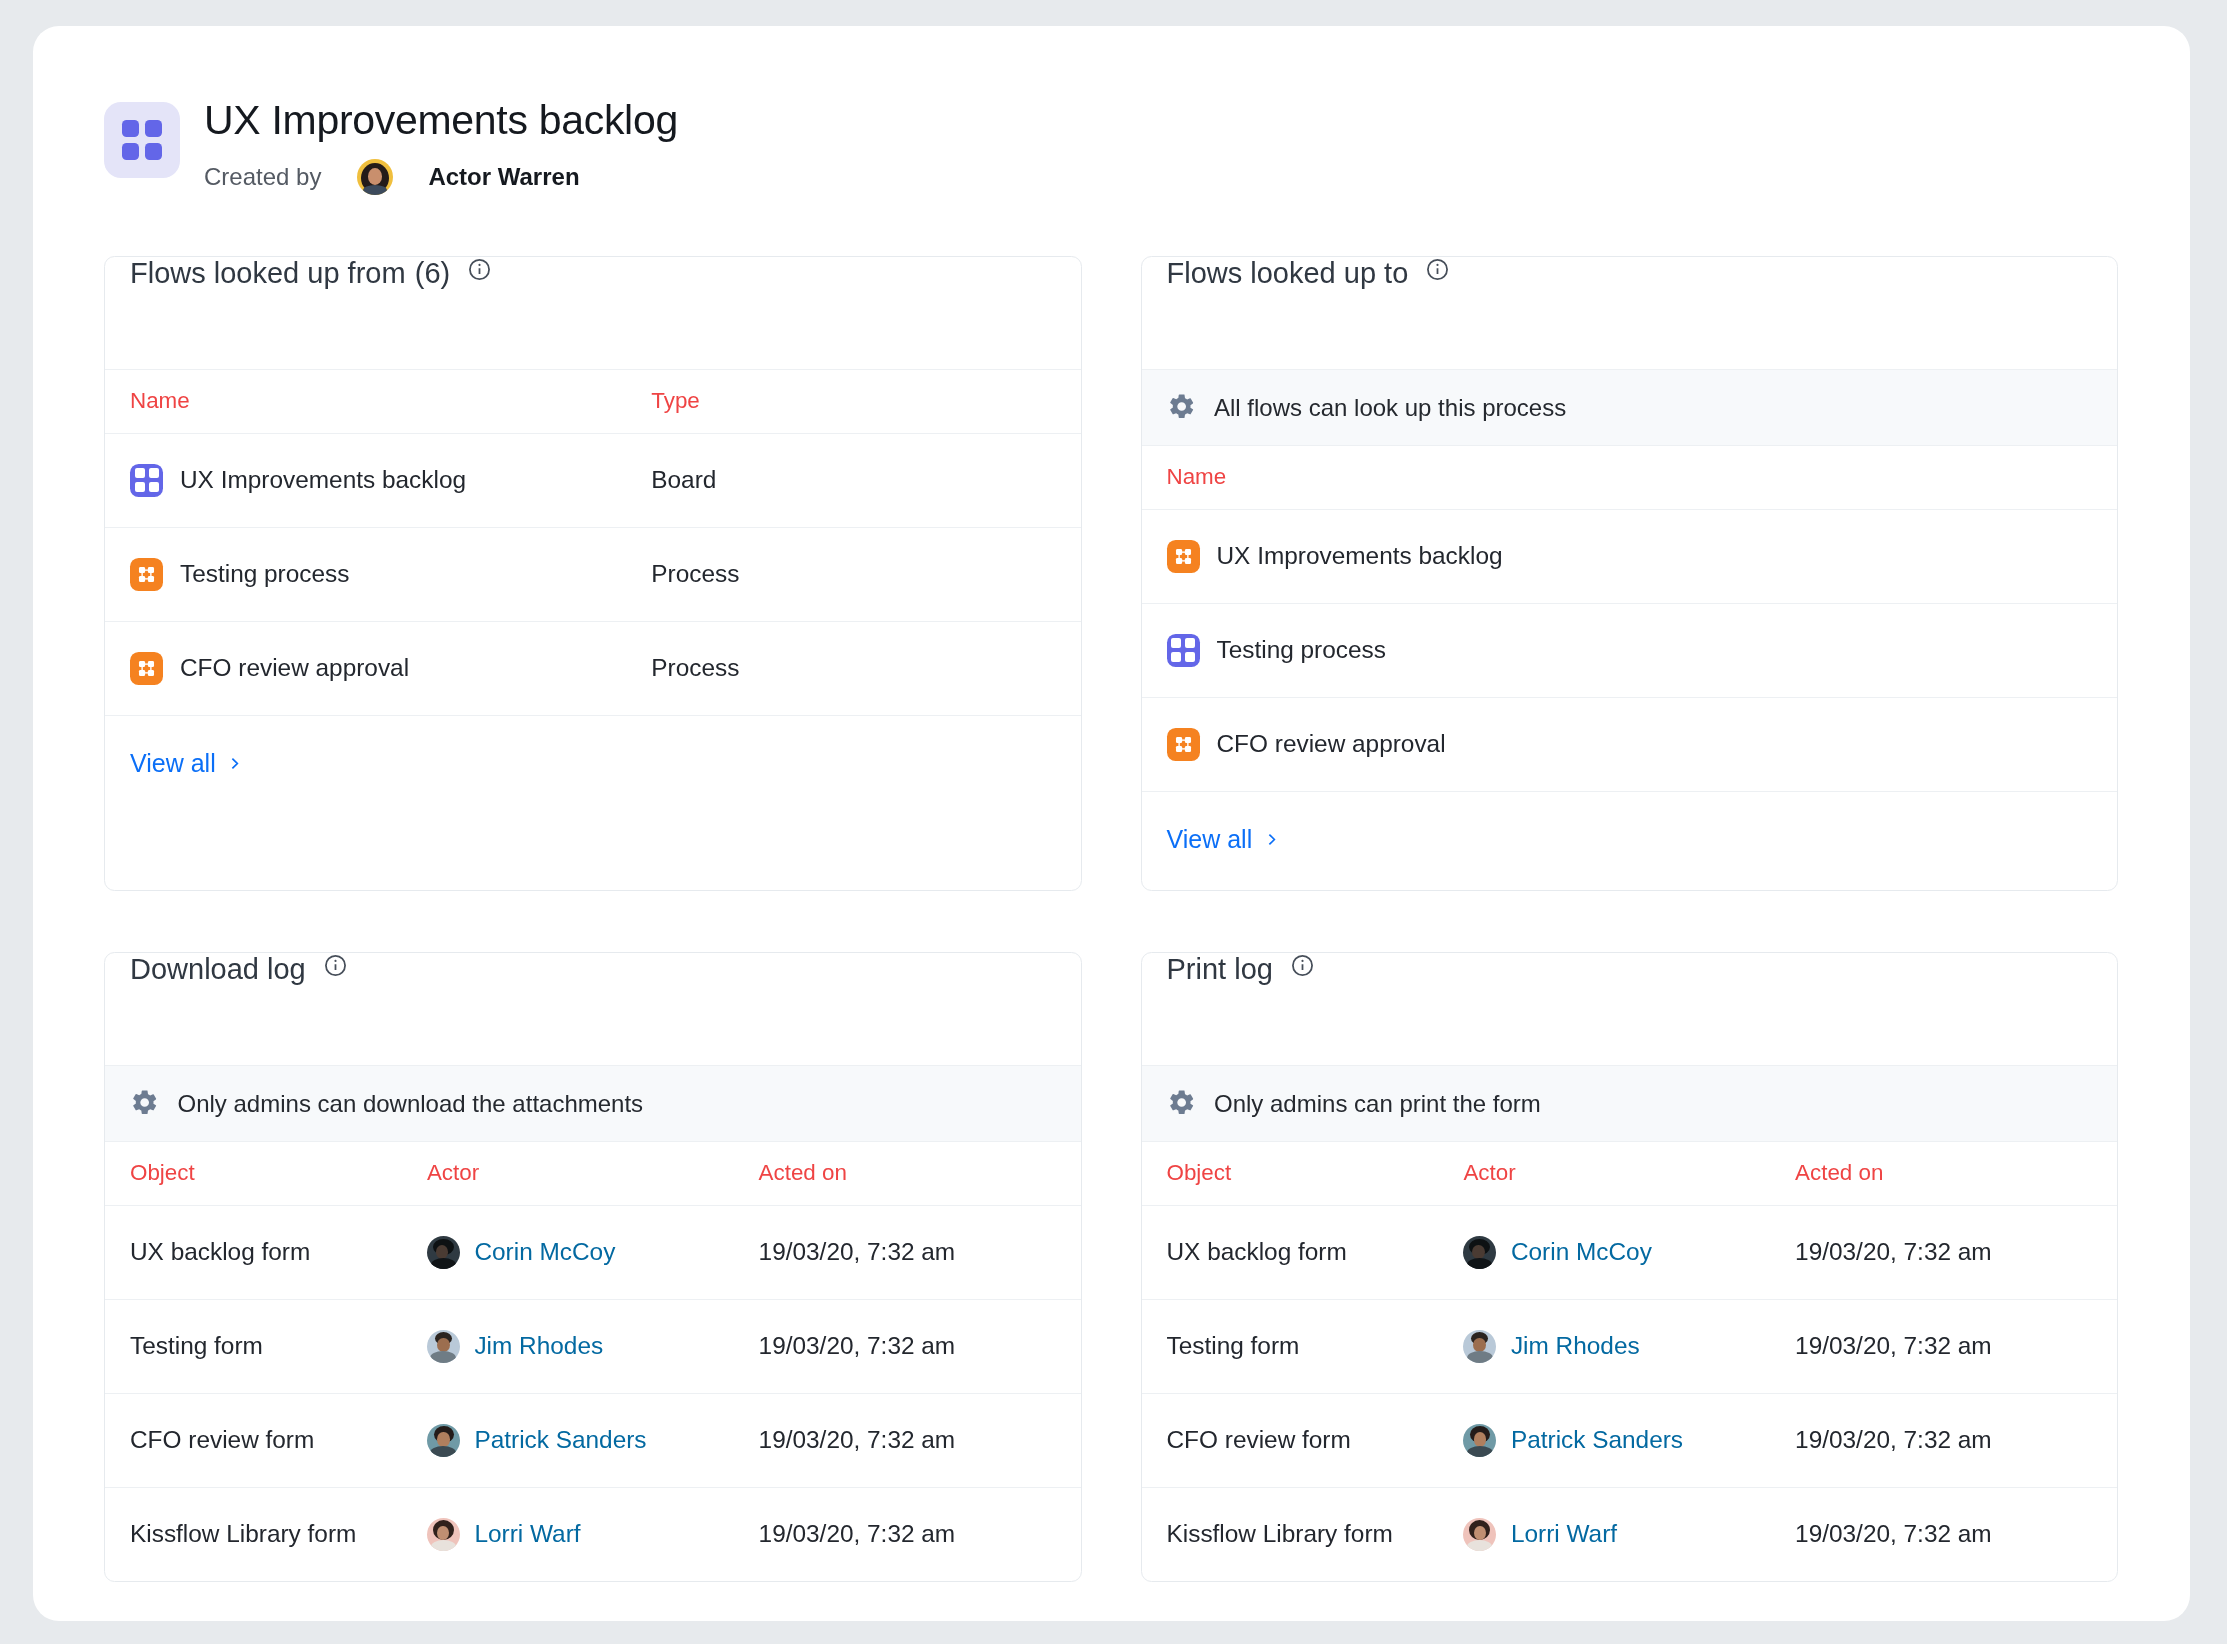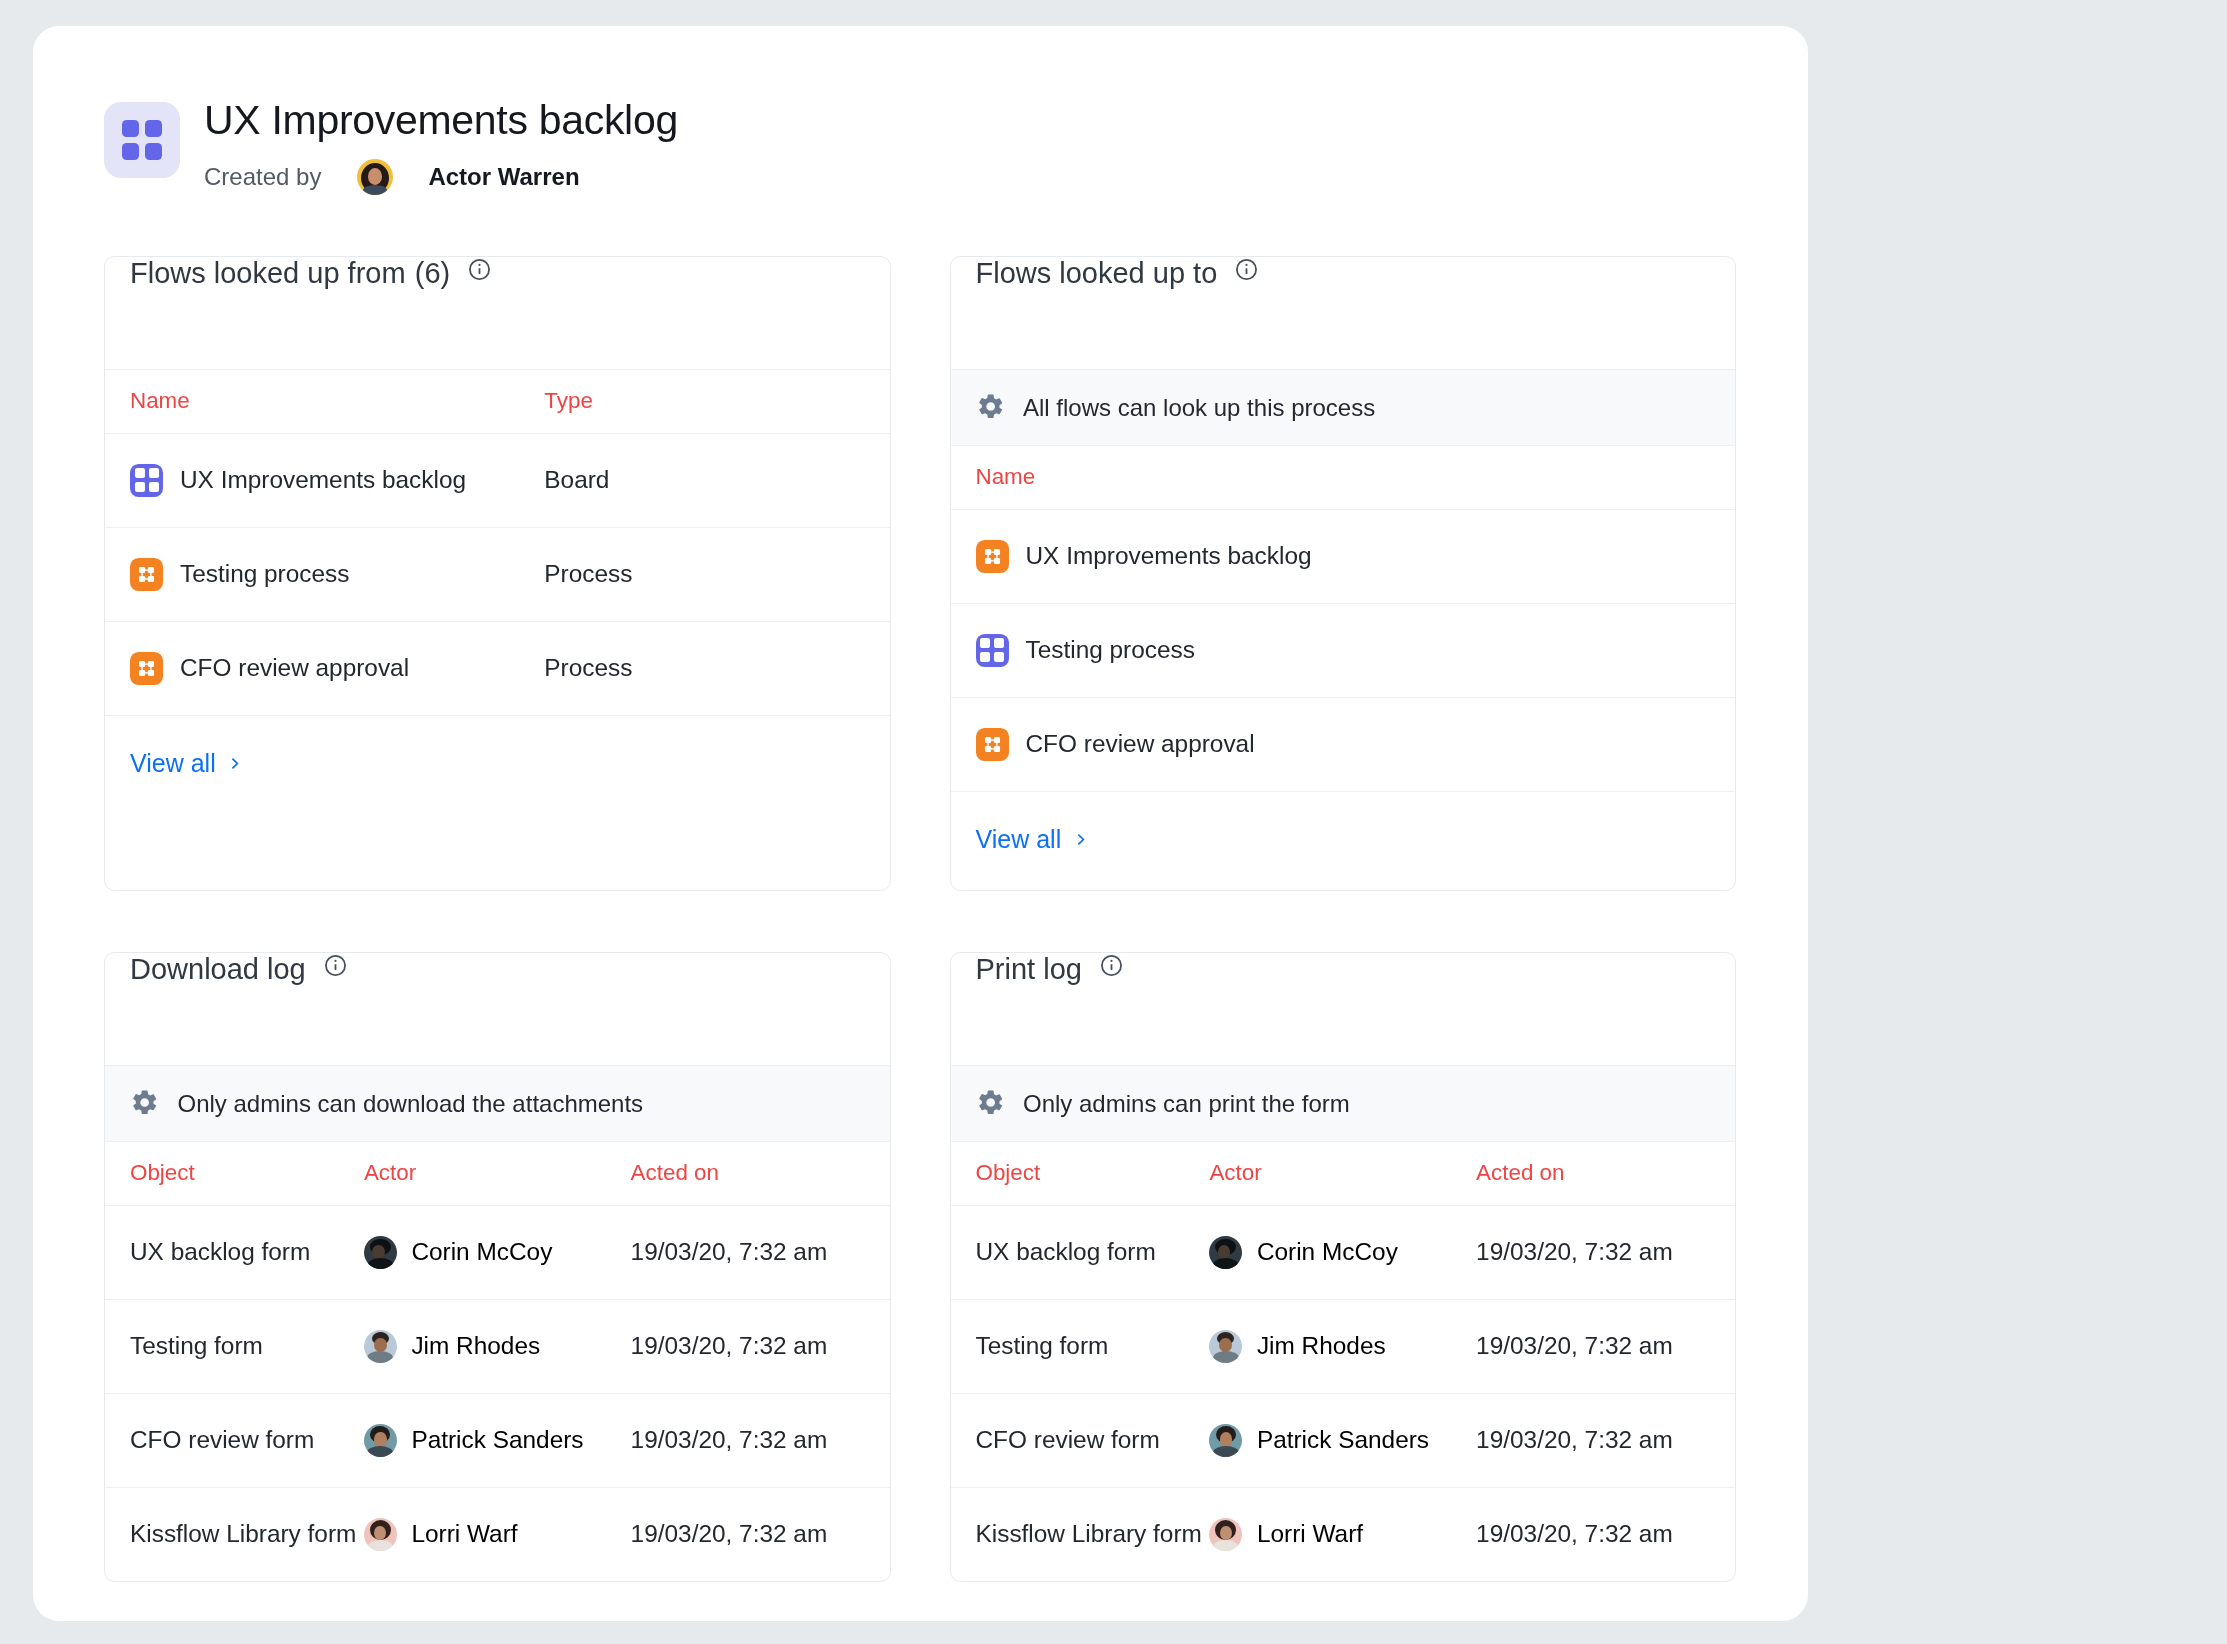--- a/index.html
+++ b/index.html
@@ -9,21 +9,21 @@
     height: 1645px;
     background: #e7eaed;
     font-family: "Liberation Sans", sans-serif;
     -webkit-font-smoothing: antialiased;
   }
 
   .page {
     position: absolute;
     left: 33px;
     top: 26px;
-    width: 1775px;
+    width: 2157px;
     height: 1595px;
     background: #ffffff;
     border-radius: 26px;
     overflow: hidden;
   }
 
   
   .header {
     display: flex;
     align-items: flex-start;
@@ -142,21 +142,21 @@
   .type-icon.process { background: #f58220; }
   .type-icon .bgrid {
     display: grid;
     grid-template-columns: 10px 10px;
     grid-template-rows: 10px 10px;
     gap: 4px;
   }
   .type-icon .bgrid i { background: #fff; border-radius: 2px; display: block; }
 
   .actor-cell { display: flex; align-items: center; }
-  .actor-name { margin-left: 14.5px; font-size: 24.4px; color: #000000; }
+  .actor-name { margin-left: 14.5px; font-size: 24.4px; color: #0369a1; }
 
   .viewall-wrap { padding: 33px 25px 36px 25px; border-top: 1.3px solid #edf0f3; }
   .viewall {
     display: inline-flex; align-items: center;
     color: #0b6ff7;
     font-size: 25px;
     text-decoration: none;
     cursor: pointer;
   }
   .viewall .chev { margin-left: 10.5px; display: flex; align-items: center; }

